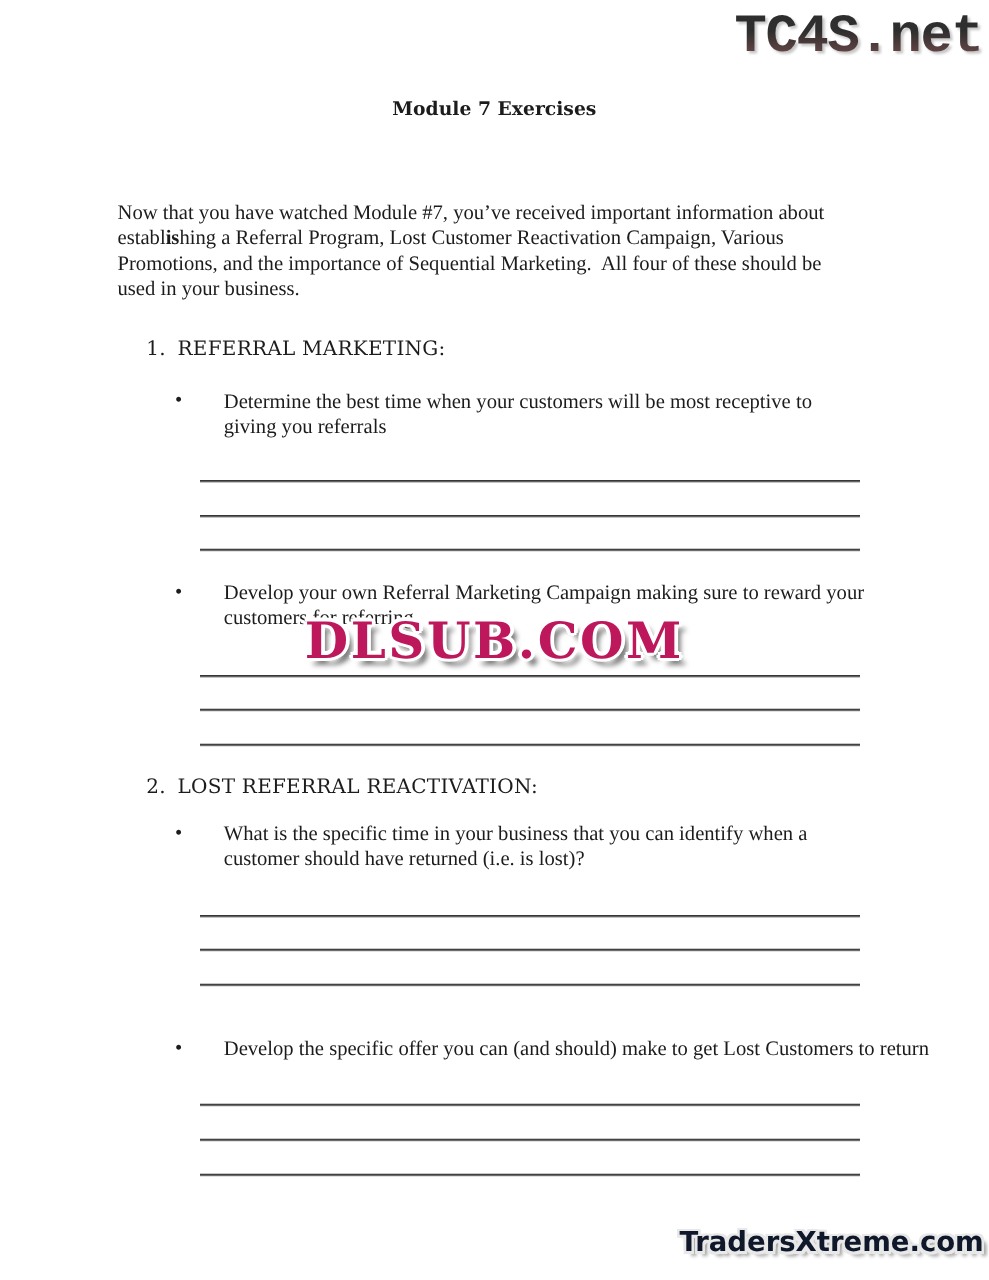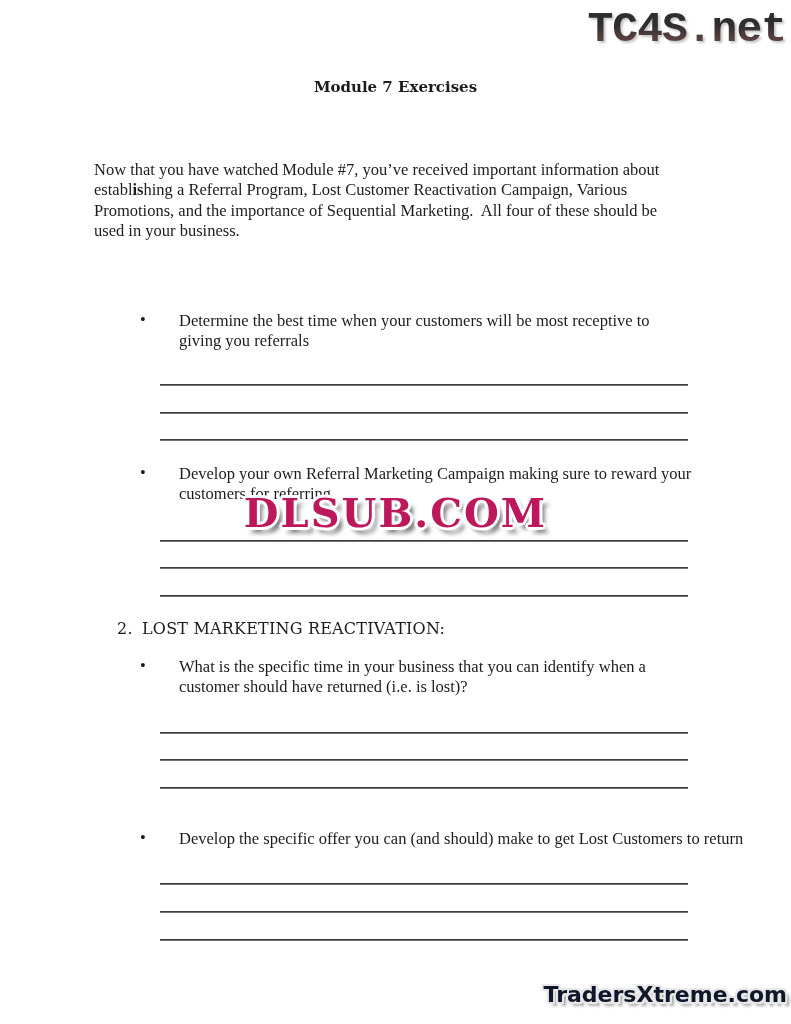--- a/index.html
+++ b/index.html
@@ -136,41 +136,44 @@
 <div class="page">
 
   <div class="tc4s-logo">TC4S.net</div>
   <div class="dlsub-logo">DLSUB.COM</div>
   <div class="traders-logo">TradersXtreme.com</div>
 
   <div class="doc-title">Module 7 Exercises</div>
 
   <p class="intro"><span>Now that you have watched Module #7, you’ve received important information about establ</span><b>is</b><span>hing a Referral Program, Lost Customer Reactivation Campaign, Various Promotions, and the importance of Sequential Marketing.&nbsp; All four of these should be used in your business.</span></p>
 
+  <div class="section-heading heading-1">
+    <span class="num">1.</span><span>REFERRAL MARKETING:</span>
+  </div>
 
   <div class="bullet bullet-1">
     <span class="dot">•</span>
     <span class="text">Determine the best time when your customers will be most receptive to giving you referrals</span>
   </div>
 
   <div class="answer-line" style="top:384px"></div>
   <div class="answer-line" style="top:412px"></div>
   <div class="answer-line" style="top:439px"></div>
 
   <div class="bullet bullet-2">
     <span class="dot">•</span>
     <span class="text">Develop your own Referral Marketing Campaign making sure to reward your customers for referring</span>
   </div>
 
   <div class="answer-line" style="top:540px"></div>
   <div class="answer-line" style="top:567px"></div>
   <div class="answer-line" style="top:595px"></div>
 
   <div class="section-heading heading-2">
-    <span class="num">2.</span><span>LOST MARKETING REACTIVATION:</span>
+    <span class="num">2.</span><span>LOST REFERRAL REACTIVATION:</span>
   </div>
 
   <div class="bullet bullet-3">
     <span class="dot">•</span>
     <span class="text">What is the specific time in your business that you can identify when a customer should have returned (i.e. is lost)?</span>
   </div>
 
   <div class="answer-line" style="top:732px"></div>
   <div class="answer-line" style="top:759px"></div>
   <div class="answer-line" style="top:787px"></div>

